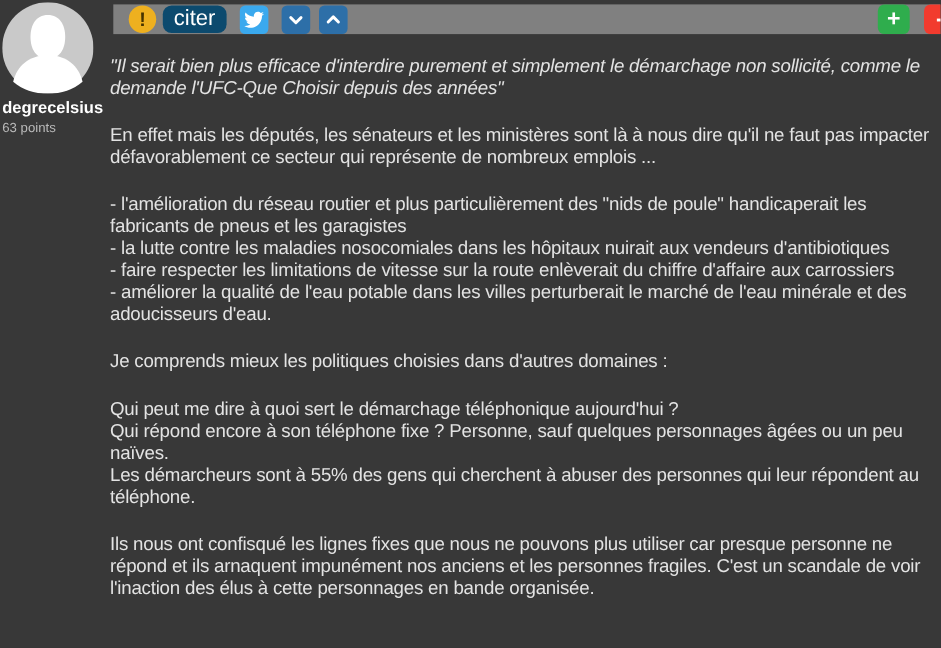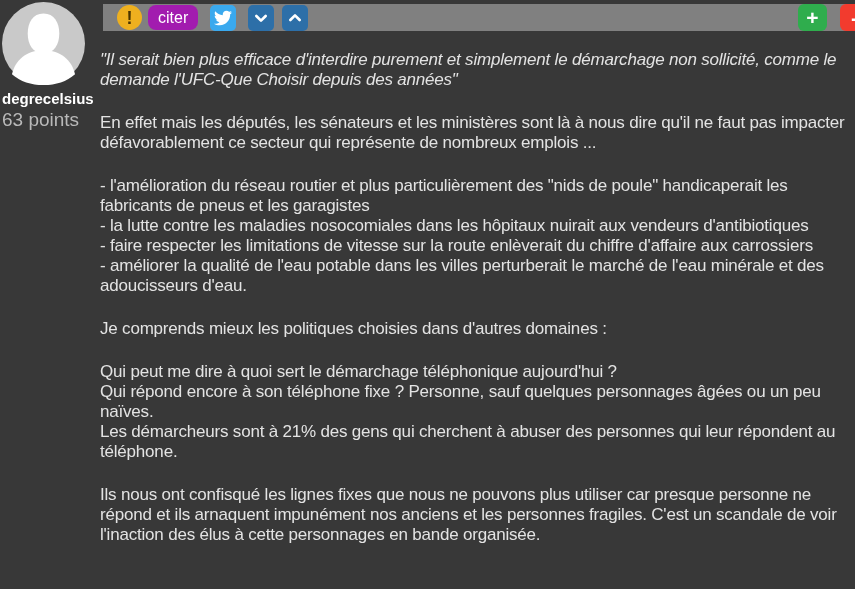--- a/index.html
+++ b/index.html
@@ -9,31 +9,31 @@
     overflow:hidden;
     position:relative;
     font-family:"Liberation Sans", sans-serif;
   }
 
   
   .author { position:absolute; left:2px; top:2px; width:84px;
             display:flex; flex-direction:column; align-items:flex-start; }
   .avatar { width:83px; height:83px; display:block; }
   .username { margin-top:5px; font-size:15px; font-weight:700; color:#ffffff; white-space:nowrap; }
-  .points { margin-top:2px; font-size:19px; color:#b9b9b9; white-space:nowrap; }
+  .points { margin-top:2px; font-size:12px; color:#b9b9b9; white-space:nowrap; }
 
   
   .header-bar { position:absolute; left:103px; top:4px; width:752px; height:27px;
                 background:#808080; display:flex; align-items:center; }
   .pub { color:#ffffff; font-size:17px; padding-left:11px; white-space:nowrap; }
   .warn { width:25px; height:25px; border-radius:50%; background:#eeb01f; color:#463300;
           font-weight:800; font-size:18px; line-height:1; display:flex; align-items:center;
           justify-content:center; margin-left:14px; flex:none; cursor:pointer; }
-  .cite { height:25px; padding:0 10px; background:#a21caf; border-radius:8px; color:#ffffff;
-          font-size:16px; display:flex; align-items:center; margin-left:6px; border:none;
+  .cite { height:25px; padding:0 10px; background:#0c4a6e; border-radius:8px; color:#ffffff;
+          font-size:20px; display:flex; align-items:center; margin-left:6px; border:none;
           font-family:"Liberation Sans", sans-serif; flex:none; cursor:pointer; }
   .sqbtn { width:26px; height:26px; border-radius:5px; display:flex; align-items:center;
            justify-content:center; flex:none; cursor:pointer; border:none; }
   .tw { background:#3aa9ee; margin-left:12px; }
   .chev { background:#2d6fa8; margin-left:12px; }
   .chev.up { margin-left:8px; }
   .spacer { flex:1; }
   .vote { width:29px; height:27px; border-radius:6px; color:#ffffff; display:flex;
           align-items:center; justify-content:center; font-size:21px; font-weight:700;
           line-height:1; flex:none; cursor:pointer; border:none;
@@ -89,16 +89,16 @@
   <div class="quote">"Il serait bien plus efficace d'interdire purement et simplement le démarchage non sollicité, comme le demande l'UFC-Que Choisir depuis des années"</div>
   <div>
       <p class="para">En effet mais les députés, les sénateurs et les ministères sont là à nous dire qu'il ne faut pas impacter défavorablement ce secteur qui représente de nombreux emplois ...</p>
       <p class="para">- l'amélioration du réseau routier et plus particulièrement des "nids de poule" handicaperait les fabricants de pneus et les garagistes
 - la lutte contre les maladies nosocomiales dans les hôpitaux nuirait aux vendeurs d'antibiotiques
 - faire respecter les limitations de vitesse sur la route enlèverait du chiffre d'affaire aux carrossiers
 - améliorer la qualité de l'eau potable dans les villes perturberait le marché de l'eau minérale et des adoucisseurs d'eau.</p>
       <p class="para">Je comprends mieux les politiques choisies dans d'autres domaines :</p>
       <p class="para">Qui peut me dire à quoi sert le démarchage téléphonique aujourd'hui ?
 Qui répond encore à son téléphone fixe ? Personne, sauf quelques personnages âgées ou un peu naïves.
-Les démarcheurs sont à 21% des gens qui cherchent à abuser des personnes qui leur répondent au téléphone.</p>
+Les démarcheurs sont à 55% des gens qui cherchent à abuser des personnes qui leur répondent au téléphone.</p>
       <p class="para">Ils nous ont confisqué les lignes fixes que nous ne pouvons plus utiliser car presque personne ne répond et ils arnaquent impunément nos anciens et les personnes fragiles. C'est un scandale de voir l'inaction des élus à cette personnages en bande organisée.</p>
     </div>
 </div>
 
 </body></html>

